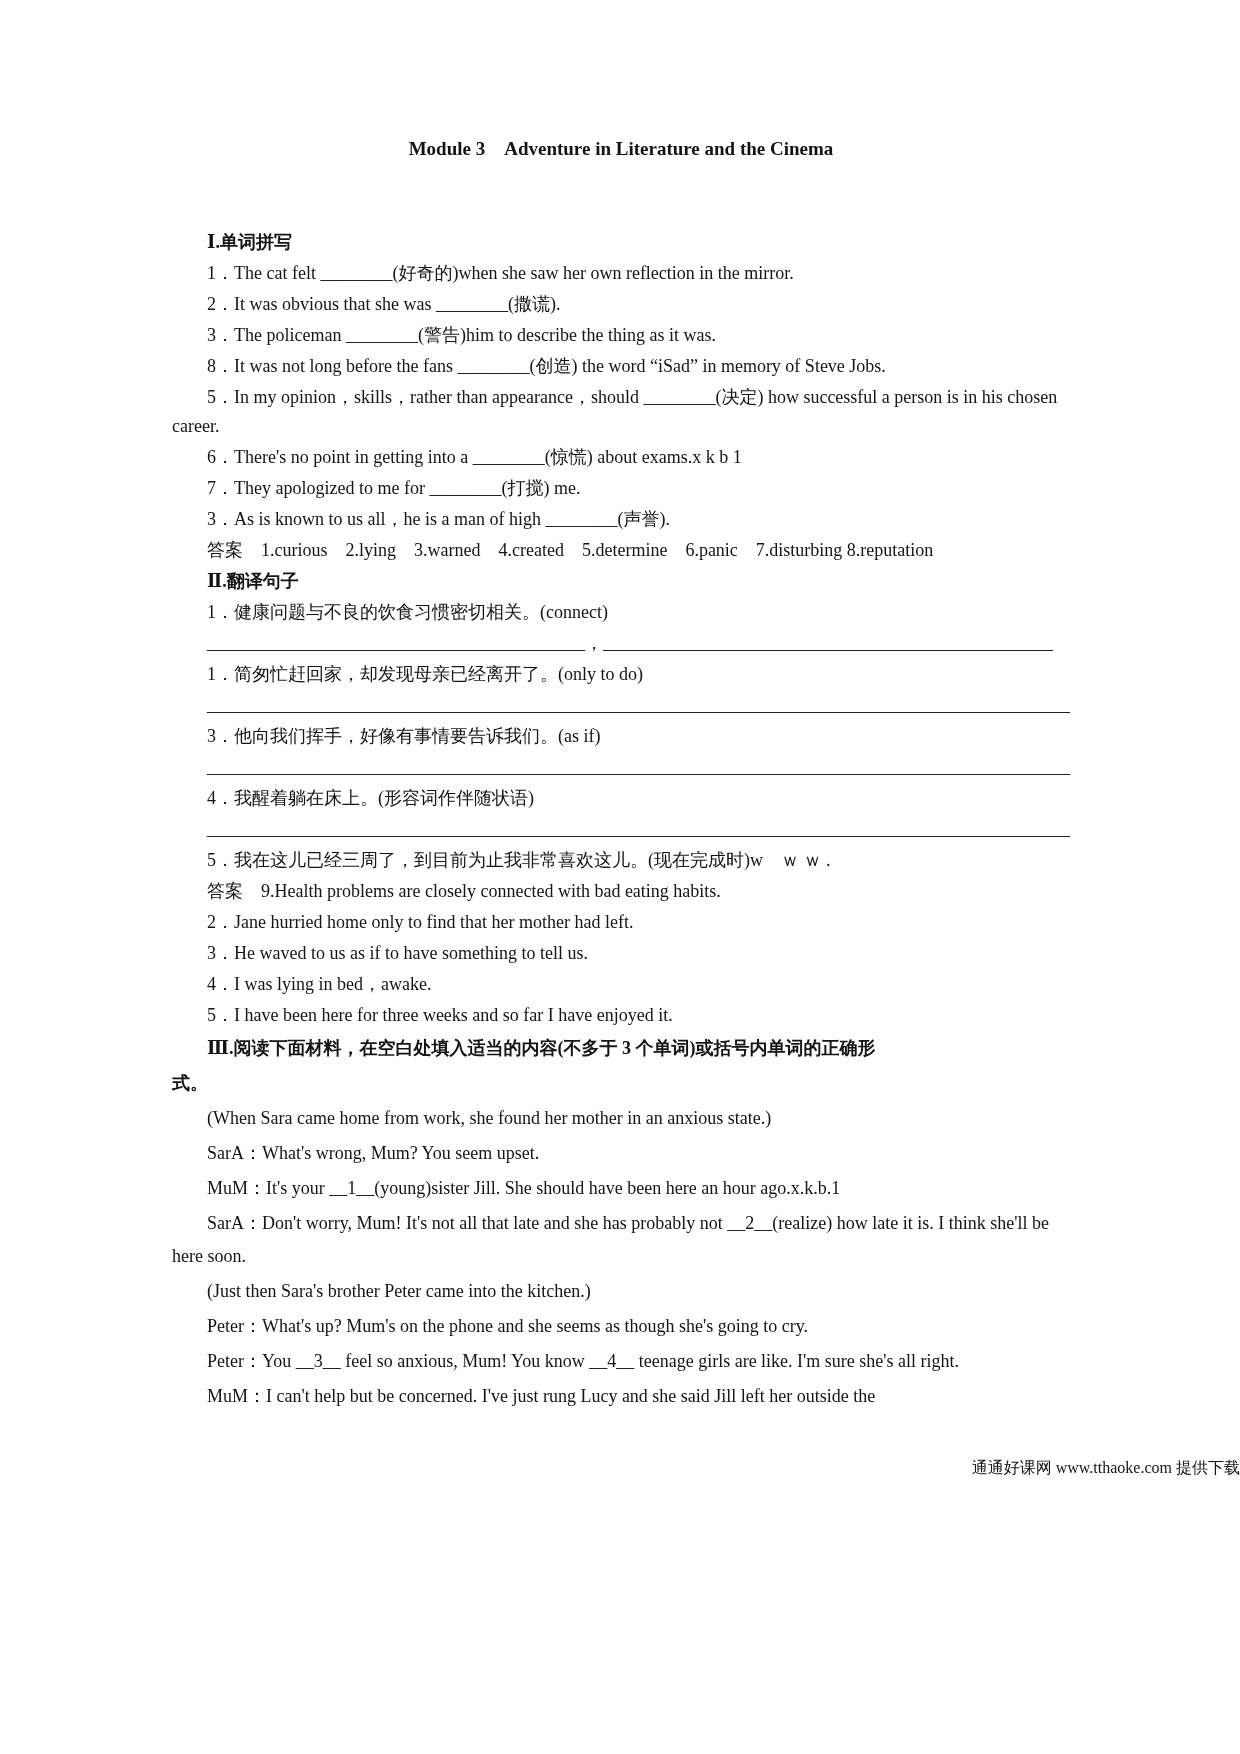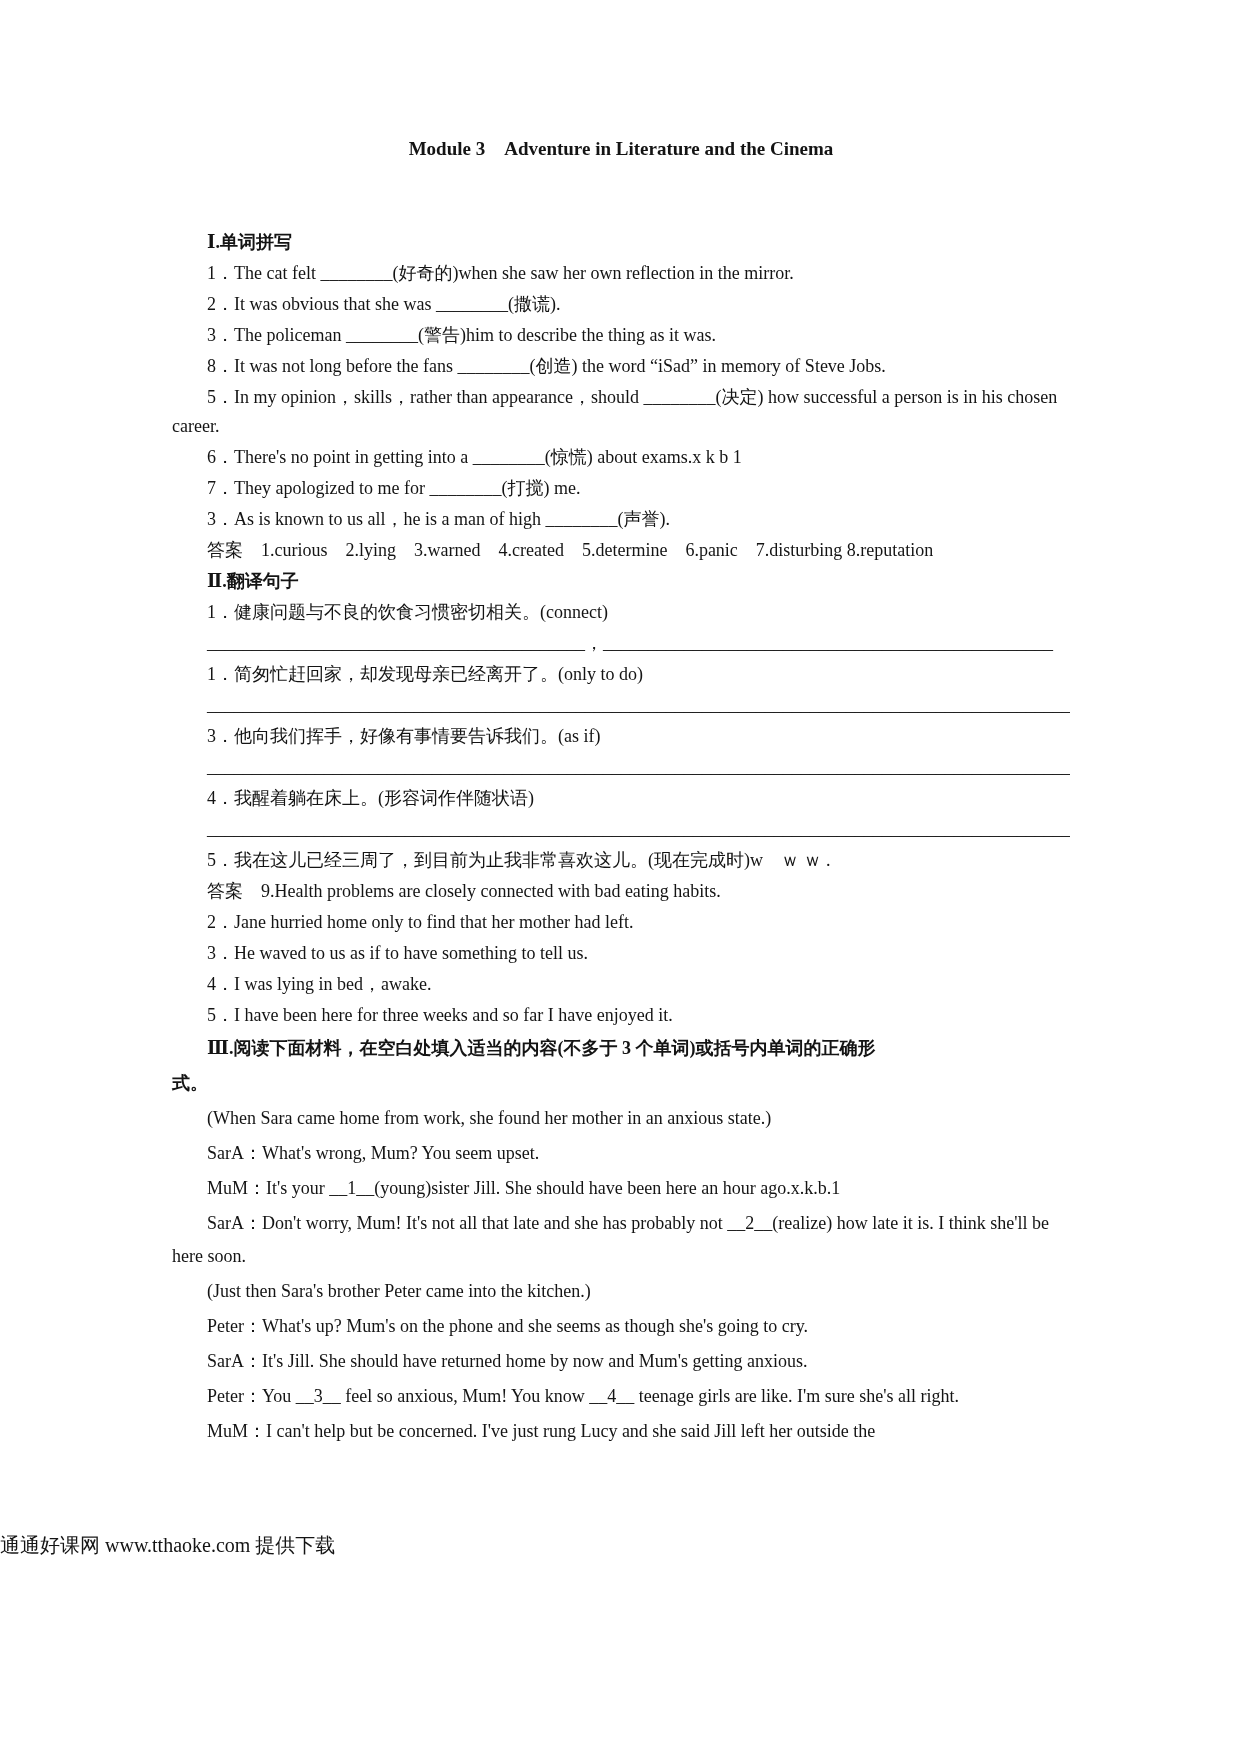--- a/index.html
+++ b/index.html
@@ -28,24 +28,24 @@
   .bold { font-weight: normal; }
   .blank-line {
     white-space: nowrap;
     overflow: hidden;
     letter-spacing: 0;
   }
   .dialog p { line-height: 33px; }
   .footer {
     position: absolute;
     left: 0;
-    top: 1532px;
+    top: 1458px;
     width: 100%;
-    text-align: left;
-    font-size: 20px;
+    text-align: right;
+    font-size: 16px;
     color: #141414;
   }
 </style>
 </head>
 <body>
 
 <div class="page">
 
   <h1 class="title">Module 3　Adventure in Literature and the Cinema</h1>
 
@@ -89,20 +89,19 @@
   <section class="dialog">
     <p class="heading">Ⅲ.阅读下面材料，在空白处填入适当的内容(不多于 3 个单词)或括号内单词的正确形</p>
     <p class="heading noindent">式。</p>
 
     <p><span class="bold"></span><span>(When Sara came home from work, she found her mother in an anxious state.)</span></p>
     <p><span class="bold">SarA：</span><span>What's wrong, Mum? You seem upset.</span></p>
     <p><span class="bold">MuM：</span><span>It's your __1__(young)sister Jill. She should have been here an hour ago.x.k.b.1</span></p>
     <p><span class="bold">SarA：</span><span>Don't worry, Mum!  It's not all that late and she has probably not __2__(realize) how late it is. I think she'll be here soon.</span></p>
     <p><span class="bold"></span><span>(Just then Sara's brother Peter came into the kitchen.)</span></p>
     <p><span class="bold">Peter：</span><span>What's up? Mum's on the phone and she seems as though she's going to  cry.</span></p>
-    <p><span class="bold">SarA：</span><span>It's Jill. She should have returned home by now and Mum's getting anxious.</span></p>
     <p><span class="bold">Peter：</span><span>You __3__ feel so anxious, Mum! You know __4__ teenage girls are like. I'm sure she's all right.</span></p>
     <p><span class="bold">MuM：</span><span>I can't help but be concerned. I've just rung Lucy and she said Jill left her outside the</span></p>
   </section>
 
   <div class="footer">通通好课网  www.tthaoke.com  提供下载</div>
 
 </div>
 
 </body></html>

